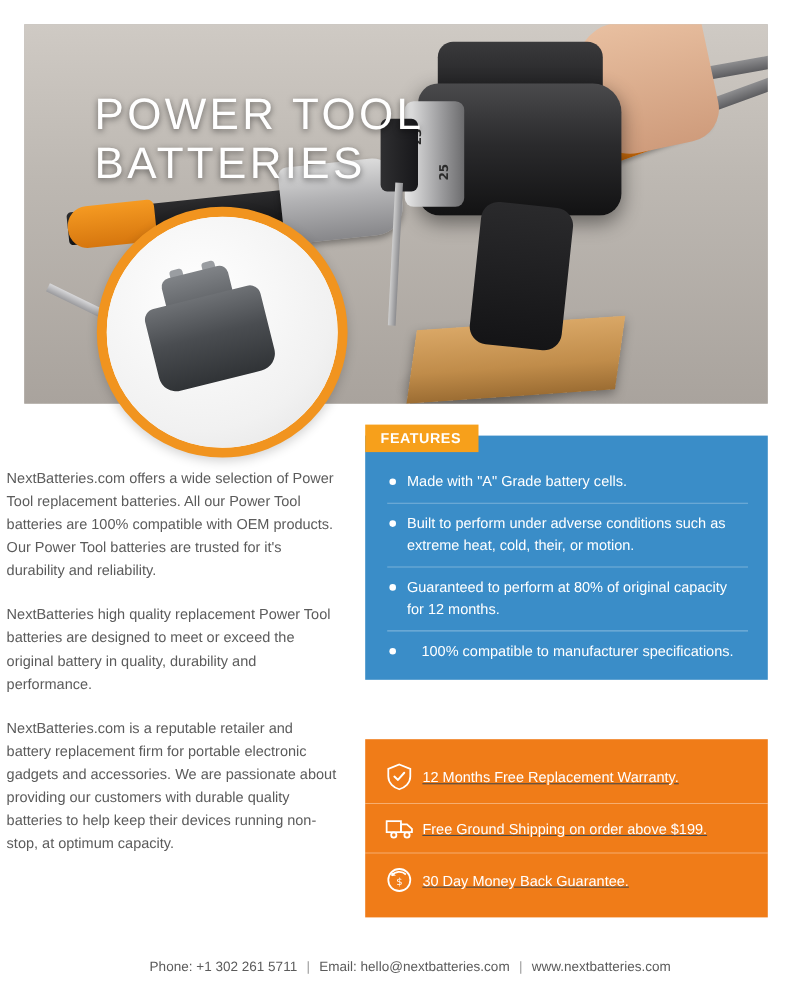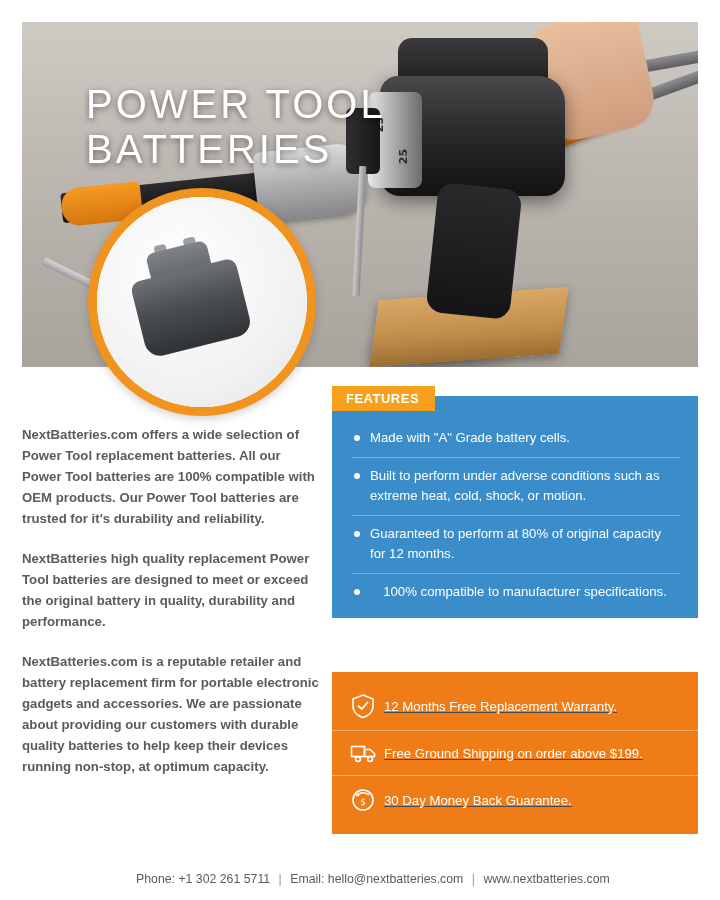--- a/index.html
+++ b/index.html
@@ -265,24 +265,23 @@
     position: absolute;
     left: 62px; top: -4px;
     width: 12px; height: 16px;
     background: #9a9da1;
     border-radius: 3px;
   }
 
   
   .copy {
     position: absolute;
-    left: 22px;
+    left: 6px;
     top: 424px;
     width: 300px;
-    font-weight: bold;
   }
   .copy p {
     margin: 0 0 19px 0;
     font-size: 13.2px;
     line-height: 21px;
     color: #5b5b5b;
   }
 
   
   .features {
@@ -463,21 +462,21 @@
   <div class="copy">
     <p>NextBatteries.com offers a wide selection of Power Tool replacement batteries. All our Power Tool batteries are 100% compatible with OEM products. Our Power Tool batteries are trusted for it's durability and reliability.</p>
     <p>NextBatteries high quality replacement Power Tool batteries are designed to meet or exceed the original battery in quality, durability and performance.</p>
     <p>NextBatteries.com is a reputable retailer and battery replacement firm for portable electronic gadgets and accessories. We are passionate about providing our customers with durable quality batteries to help keep their devices running non-stop, at optimum capacity.</p>
   </div>
 
   <div class="features">
     <div class="features-tab">FEATURES</div>
     <ul class="features-list">
       <li>Made with "A" Grade battery cells.</li>
-      <li>Built to perform under adverse conditions such as extreme heat, cold, shock, or motion.</li>
+      <li>Built to perform under adverse conditions such as extreme heat, cold, their, or motion.</li>
       <li>Guaranteed to perform at 80% of original capacity for 12 months.</li>
       <li>100% compatible to manufacturer specifications.</li>
     </ul>
   </div>
 
   <div class="offers">
     <div class="offer-row">
       <span class="offer-icon">
         <svg width="26" height="26" viewBox="0 0 26 26" aria-hidden="true">
           <path d="M13 2 L23 6 V13 C23 19 18 23 13 24.5 C8 23 3 19 3 13 V6 Z" fill="none" stroke="#ffffff" stroke-width="1.6"></path>

